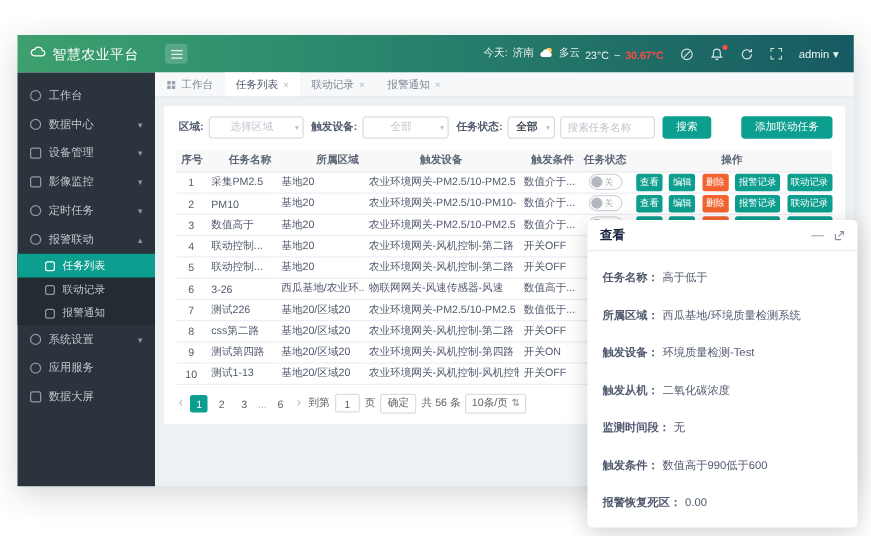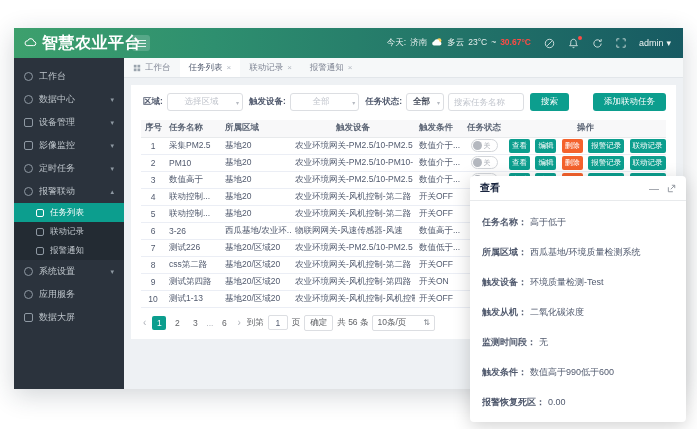--- a/index.html
+++ b/index.html
@@ -5,26 +5,26 @@
   * { margin:0; padding:0; box-sizing:border-box; }
   html,body { width:697px; height:429px; overflow:hidden; background:#fff;
     font-family:"Liberation Sans","DejaVu Sans",sans-serif; }
   .app { position:absolute; left:14px; top:28px; width:669px; height:361px;
     background:#eef1f4; box-shadow:0 6px 24px rgba(31,45,61,.20); display:flex; flex-direction:column; }
   
   .topbar { height:30px; flex:0 0 30px; display:flex; align-items:center;
     background:linear-gradient(90deg,#3da06d 0%,#2e8f6f 30%,#175a62 100%); color:#fff; }
   .brand { width:110px; flex:0 0 110px; display:flex; align-items:center; gap:5px; padding-left:10px; }
   .brand svg { flex:0 0 auto; }
-  .brand-title { font-size:16px; font-weight:bold; letter-spacing:.5px; white-space:nowrap; }
+  .brand-title { font-size:11px; font-weight:normal; letter-spacing:.5px; white-space:nowrap; }
   .hamburger { width:18px; height:16px; margin-left:8px; border-radius:3px; background:rgba(255,255,255,.18);
     display:flex; flex-direction:column; justify-content:center; gap:2px; align-items:center; cursor:pointer; }
   .hamburger i { display:block; width:9px; height:1px; background:#e8f2ee; }
   .topbar-right { margin-left:auto; display:flex; align-items:center; gap:13px; padding-right:12px; font-size:8.5px; }
-  .weather { display:flex; align-items:flex-start; gap:4px; white-space:nowrap; color:#e8f0ef; }
+  .weather { display:flex; align-items:flex-end; gap:4px; white-space:nowrap; color:#e8f0ef; }
   .temp-high { color:#ff4b45; font-weight:bold; }
   .tb-icon { position:relative; color:#d7e4e3; display:flex; align-items:center; cursor:pointer; }
   .tb-icon svg { display:block; }
   .bell-dot { position:absolute; top:-2px; right:-3px; width:4px; height:4px; border-radius:50%; background:#ff4b45; }
   .admin { display:flex; align-items:center; gap:3px; font-size:9px; color:#eef4f3; cursor:pointer; }
   
   .body-row { flex:1; display:flex; min-height:0; }
   .sidebar { width:110px; flex:0 0 110px; background:#2b333d; padding-top:7px; color:#bfc6cc; }
   .s-item { height:23px; display:flex; align-items:center; gap:6px; padding:0 10px; font-size:9px; cursor:pointer; white-space:nowrap; }
   .s-item .arrow { margin-left:auto; font-size:7px; color:#8f99a3; }
@@ -56,21 +56,21 @@
   .f-input { width:76px; height:18px; border:1px solid #dcdee2; border-radius:3px; font-size:8.5px; padding:0 5px;
     color:#515a6e; font-family:inherit; }
   .f-input::placeholder { color:#c0c4cc; }
   .btn { height:18px; border:none; border-radius:3px; background:#0c9e8e; color:#fff; font-size:8.5px;
     padding:0 11px; cursor:pointer; font-family:inherit; white-space:nowrap; }
   .btn.search { margin-left:2px; }
   .btn.add { margin-left:20px; }
   
   table { width:100%; border-collapse:collapse; table-layout:fixed; font-size:8.5px; color:#515a6e; }
   thead th { height:17px; background:#f8f8f9; color:#5c6575; font-weight:bold; border-bottom:1px solid #e8eaec;
-    text-align:left; padding:0 4px; white-space:nowrap; }
+    text-align:right; padding:0 4px; white-space:nowrap; }
   th.ctr, td.ctr { text-align:center;margin-top:23px; }
   tbody td { height:17px; border-bottom:1px solid #ebeef5; padding:0 4px; white-space:nowrap; overflow:hidden; }
   .toggle { display:inline-flex; align-items:center; width:27px; height:13px; border:1px solid #d3d6da;
     border-radius:7px; background:#fff; cursor:pointer; vertical-align:middle; }
   .knob { width:9px; height:9px; border-radius:50%; background:#b4b8bf; margin-left:1px; }
   .t-label { font-size:7px; color:#aeb2b9; margin-left:2px; }
   .c-ops { overflow:visible; }
   .abtn { border:none; border-radius:2px; background:#0c9e8e; color:#fff; font-size:7.5px; padding:2px 3px;
     margin-right:3px; cursor:pointer; font-family:inherit; white-space:nowrap; }
   .abtn.danger { background:#f4622d; }
@@ -78,21 +78,21 @@
   .pagination { display:flex; align-items:center; gap:4px; margin-top:7px; font-size:8.5px; color:#606266; }
   .pg-arrow { color:#aeb2b9; font-size:10px; padding:0 2px; cursor:pointer; }
   .pg-num { min-width:14px; height:14px; line-height:14px; text-align:center; border-radius:2px; cursor:pointer; padding:0 2px; }
   .pg-num.active { background:#0c9e8e; color:#fff; }
   .pg-dots { color:#aeb2b9; }
   .pg-input { width:20px; height:15px; border:1px solid #dcdee2; border-radius:2px; text-align:center;
     font-size:8.5px; color:#515a6e; font-family:inherit; }
   .pg-btn { height:16px; border:1px solid #dcdee2; border-radius:2px; background:#fff; color:#606266;
     font-size:8.5px; padding:0 5px; cursor:pointer; font-family:inherit; }
   .pg-size { height:16px; border:1px solid #dcdee2; border-radius:2px; display:flex; align-items:center;
-    gap:17px; padding:0 4px; cursor:pointer; }
+    gap:3px; padding:0 4px; cursor:pointer; }
   .pg-size .ud { font-size:8px; color:#82878f; }
   
   .panel { position:absolute; left:470px; top:176px; width:216px; height:246px; background:#fff; z-index:50;
     border-radius:4px; box-shadow:0 4px 18px rgba(0,0,0,.18); display:flex; flex-direction:column; }
   .panel-head { height:25px; flex:0 0 25px; display:flex; align-items:center; padding:0 10px;
     border-bottom:1px solid #e8eaec; }
   .panel-title { font-size:10px; font-weight:bold; color:#17233d; }
   .panel-icons { margin-left:auto; display:flex; align-items:center; gap:8px; color:#8a9099; }
   .panel-icons .pi { cursor:pointer; display:flex; align-items:center; font-size:10px; }
   .panel-body { flex:1; padding:6px 12px 4px 12px; display:flex; flex-direction:column; justify-content:space-around; }

